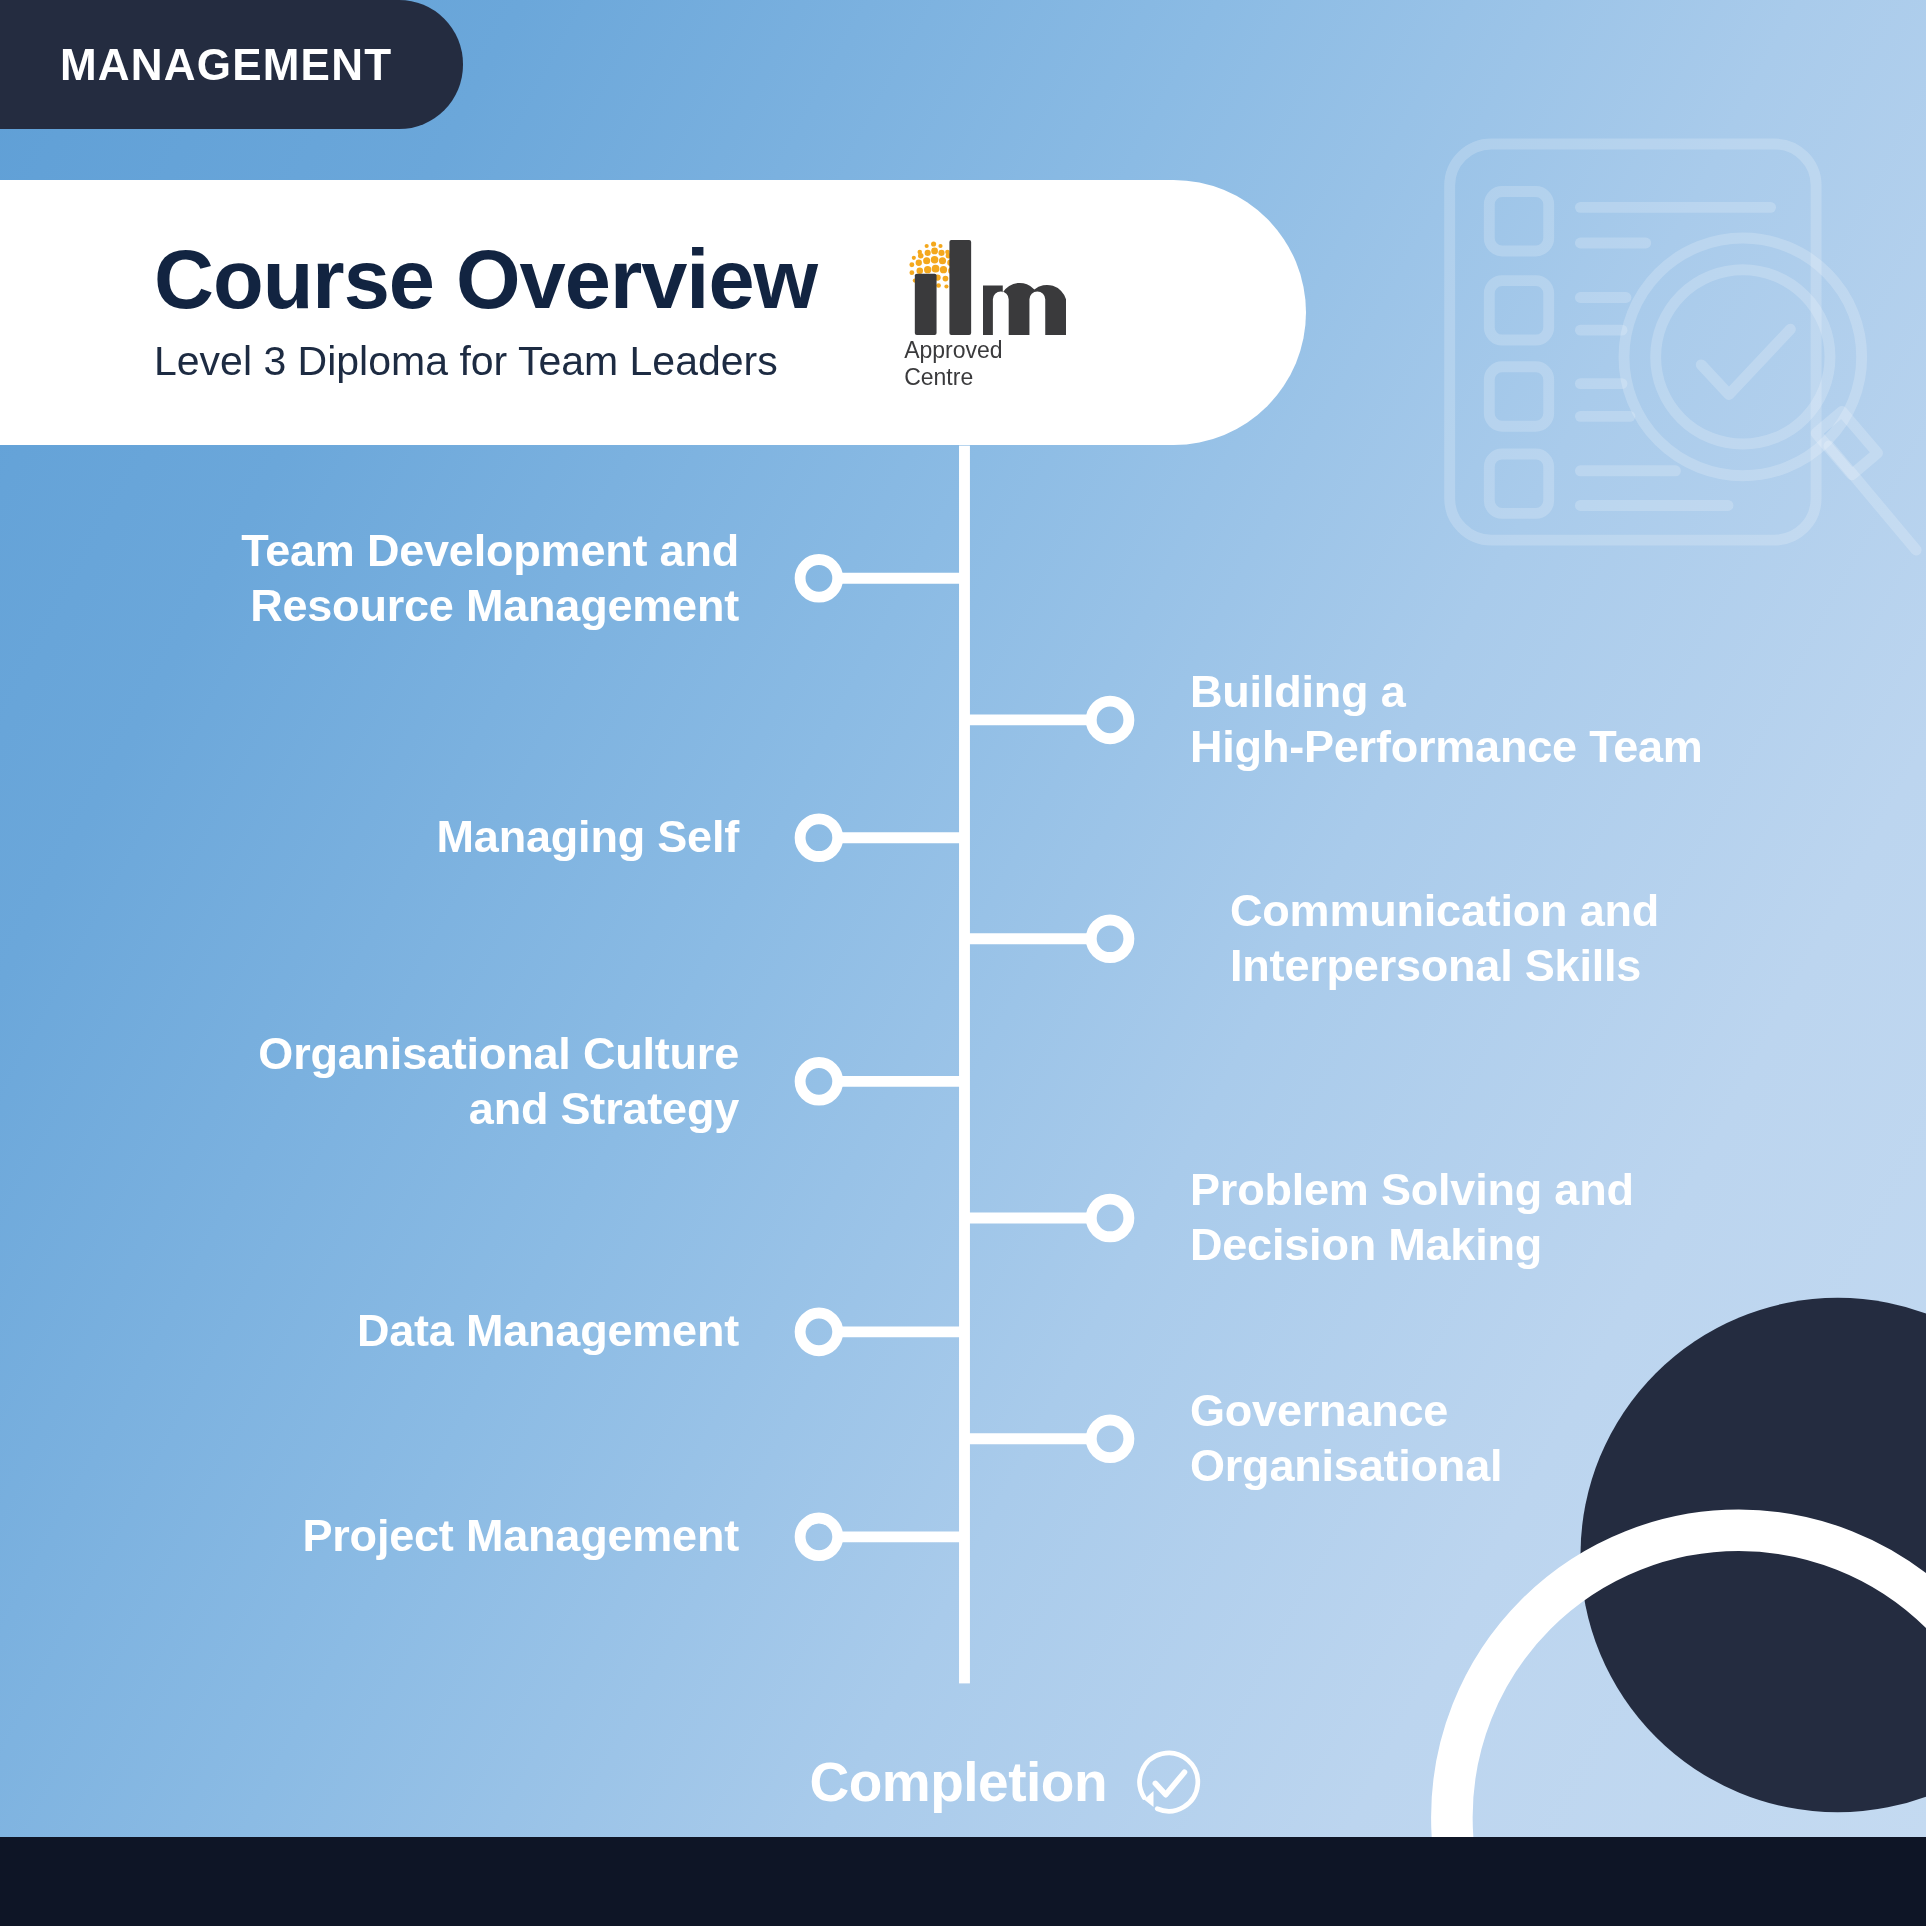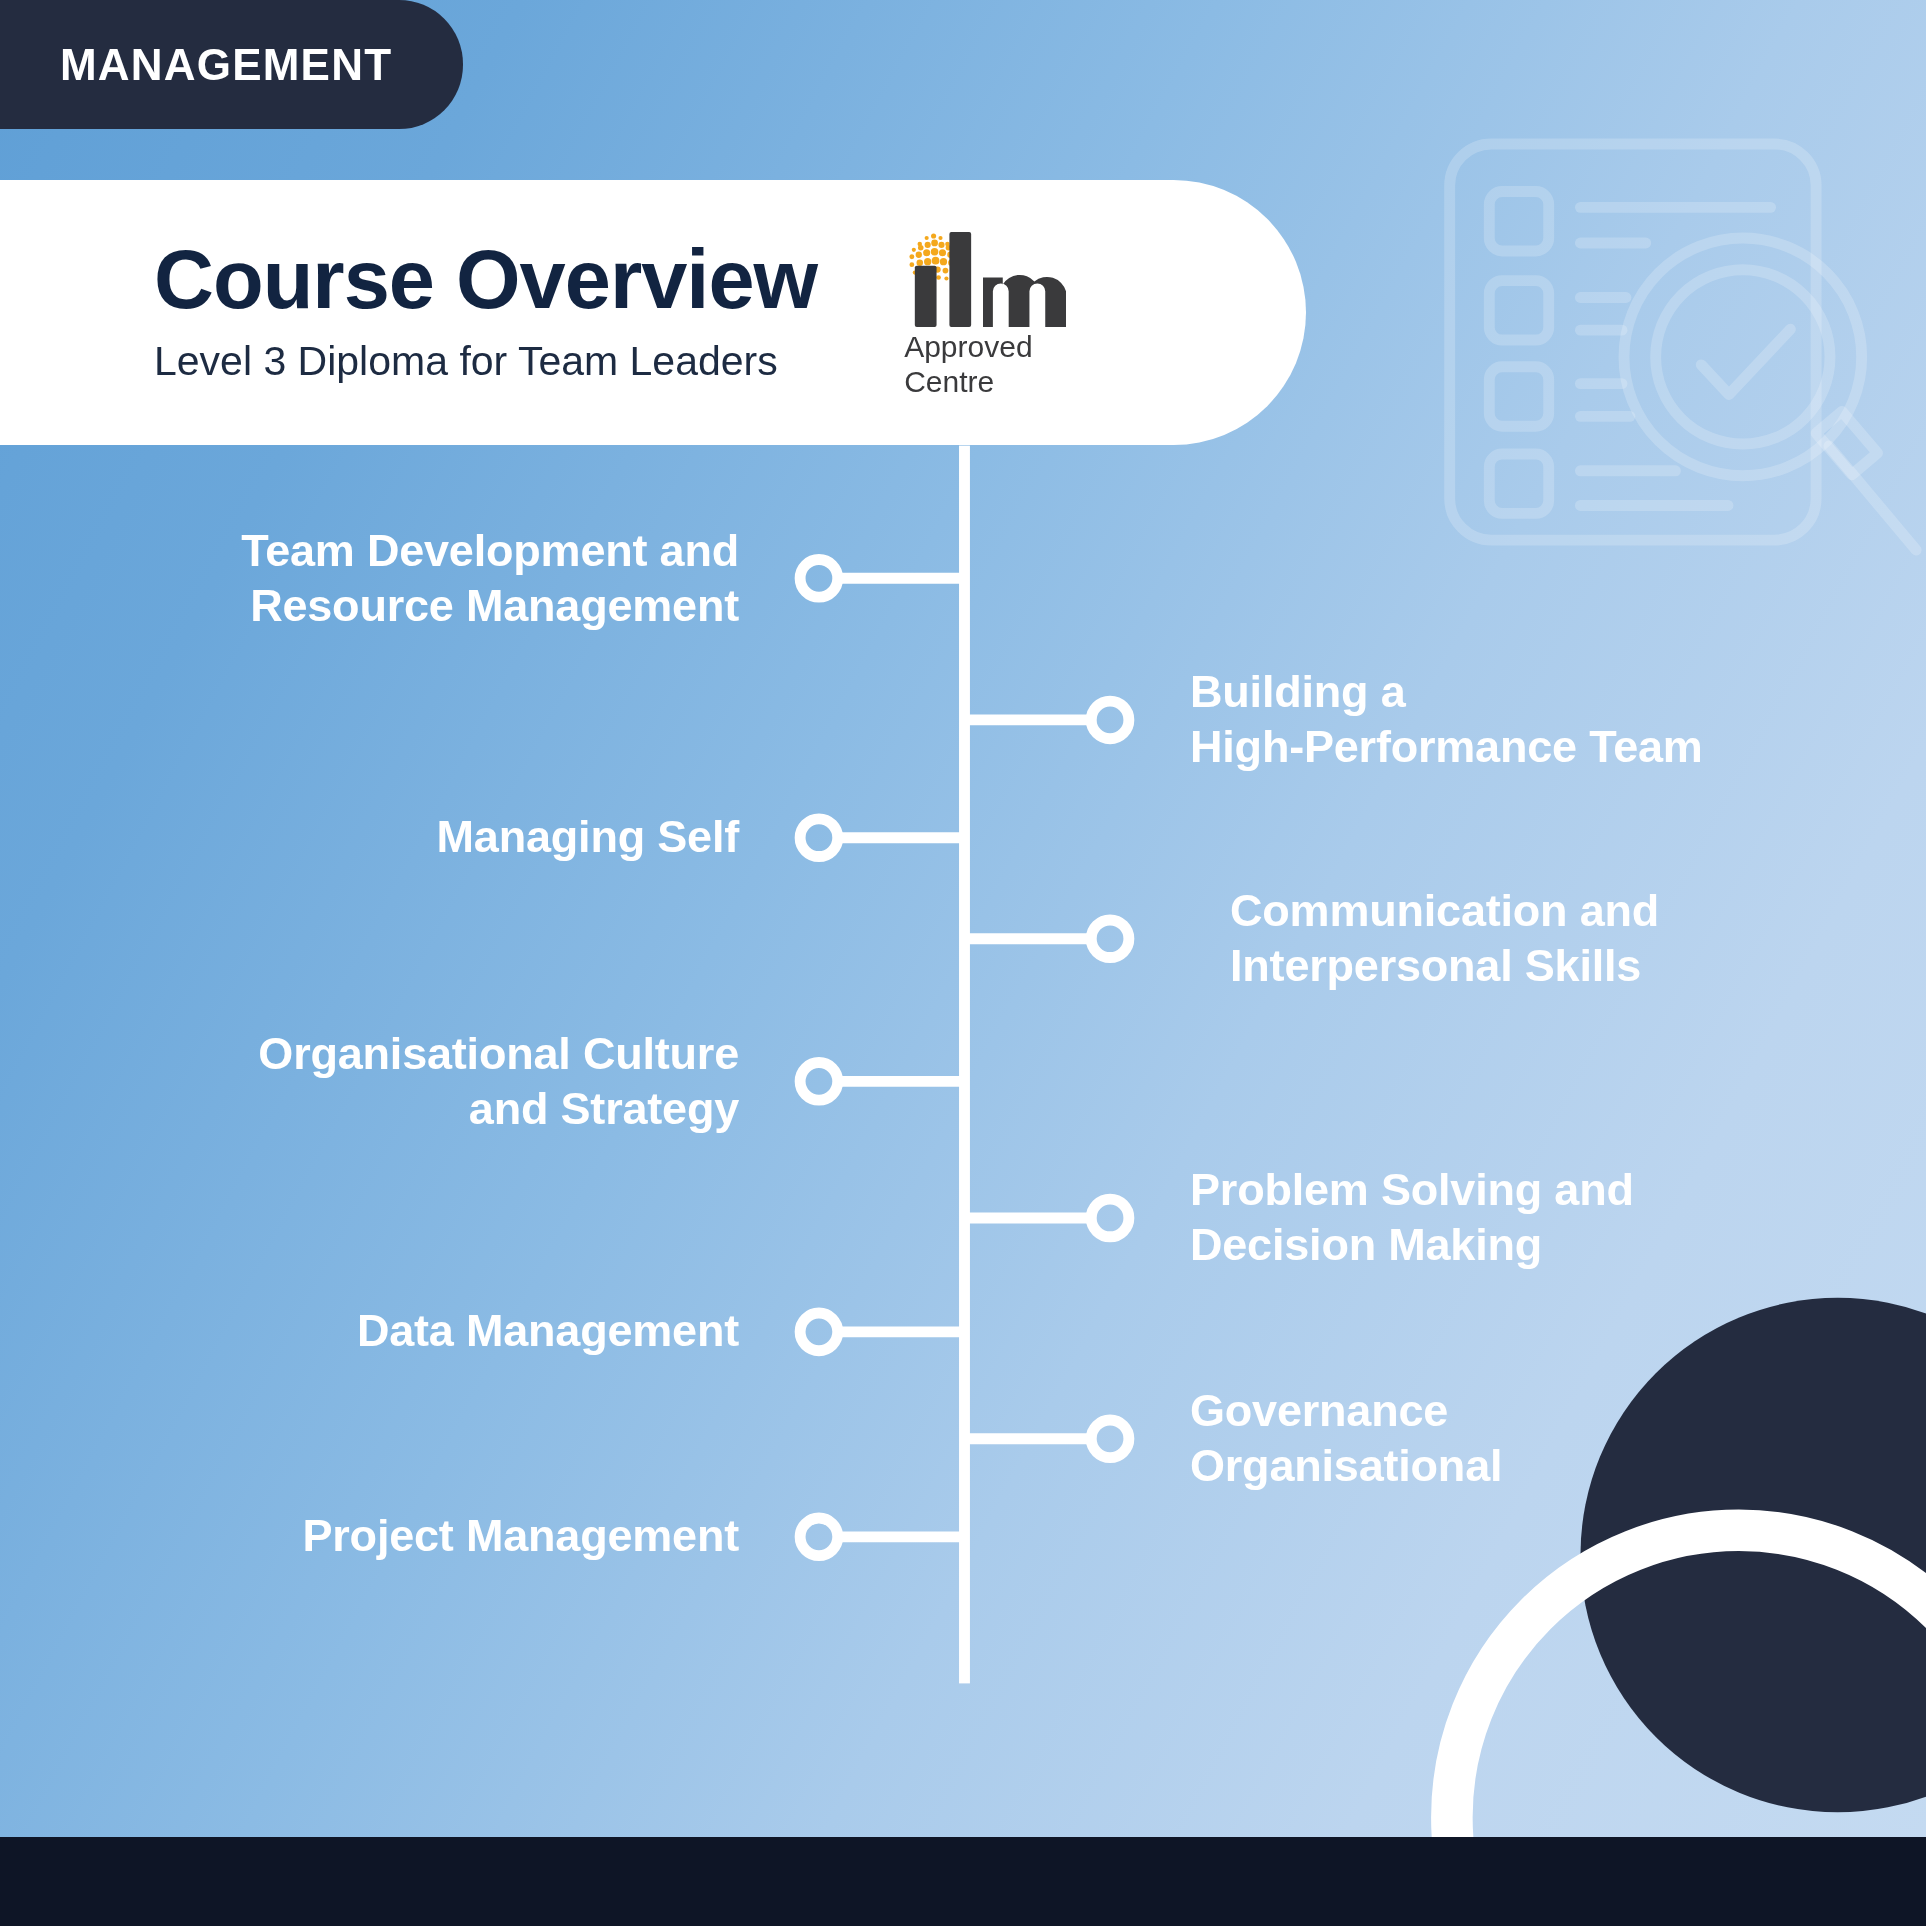--- a/index.html
+++ b/index.html
@@ -107,21 +107,21 @@
     margin-left: 83px;
     width: 178px;
     flex: 0 0 auto;
     display: flex;
     flex-direction: column;
     align-items: flex-start;
   }
   .ilm-mark { width: 166px; height: 103px; display: block; }
   .ilm-approved {
     color: #3a3a3c;
-    font-size: 30px;
+    font-size: 23px;
     line-height: 1.18;
     margin-left: 4px;
     font-weight: normal;
   }
 
   
   .timeline {
     position: absolute;
     left: 0;
     top: 0;
@@ -321,15 +321,23 @@
       </div>
       <div class="node-label right" style="left: 1190px; right: 59px; top: 1384px;">
         <div>Governance</div>
         <div>Organisational</div>
       </div>
       <div class="node-label left" style="right: 1188px; left: 79px; top: 1509px;">
         <div>Project Management</div>
       </div>
     </div>
 
+  <div class="completion">
+    <span class="completion-label">Completion</span>
+    <svg class="completion-icon" viewBox="0 0 80 80" aria-hidden="true">
+      <path d="M14 56 a31 31 0 1 1 14 12" fill="none" stroke="#ffffff" stroke-width="5" stroke-linecap="round"></path>
+      <path d="M24 49 L14 58 L24 66" fill="#ffffff"></path>
+      <path d="M26 41 l11 12 l20 -24" fill="none" stroke="#ffffff" stroke-width="6" stroke-linecap="round" stroke-linejoin="round"></path>
+    </svg>
+  </div>
 
 </div>
 
 
 </body></html>

